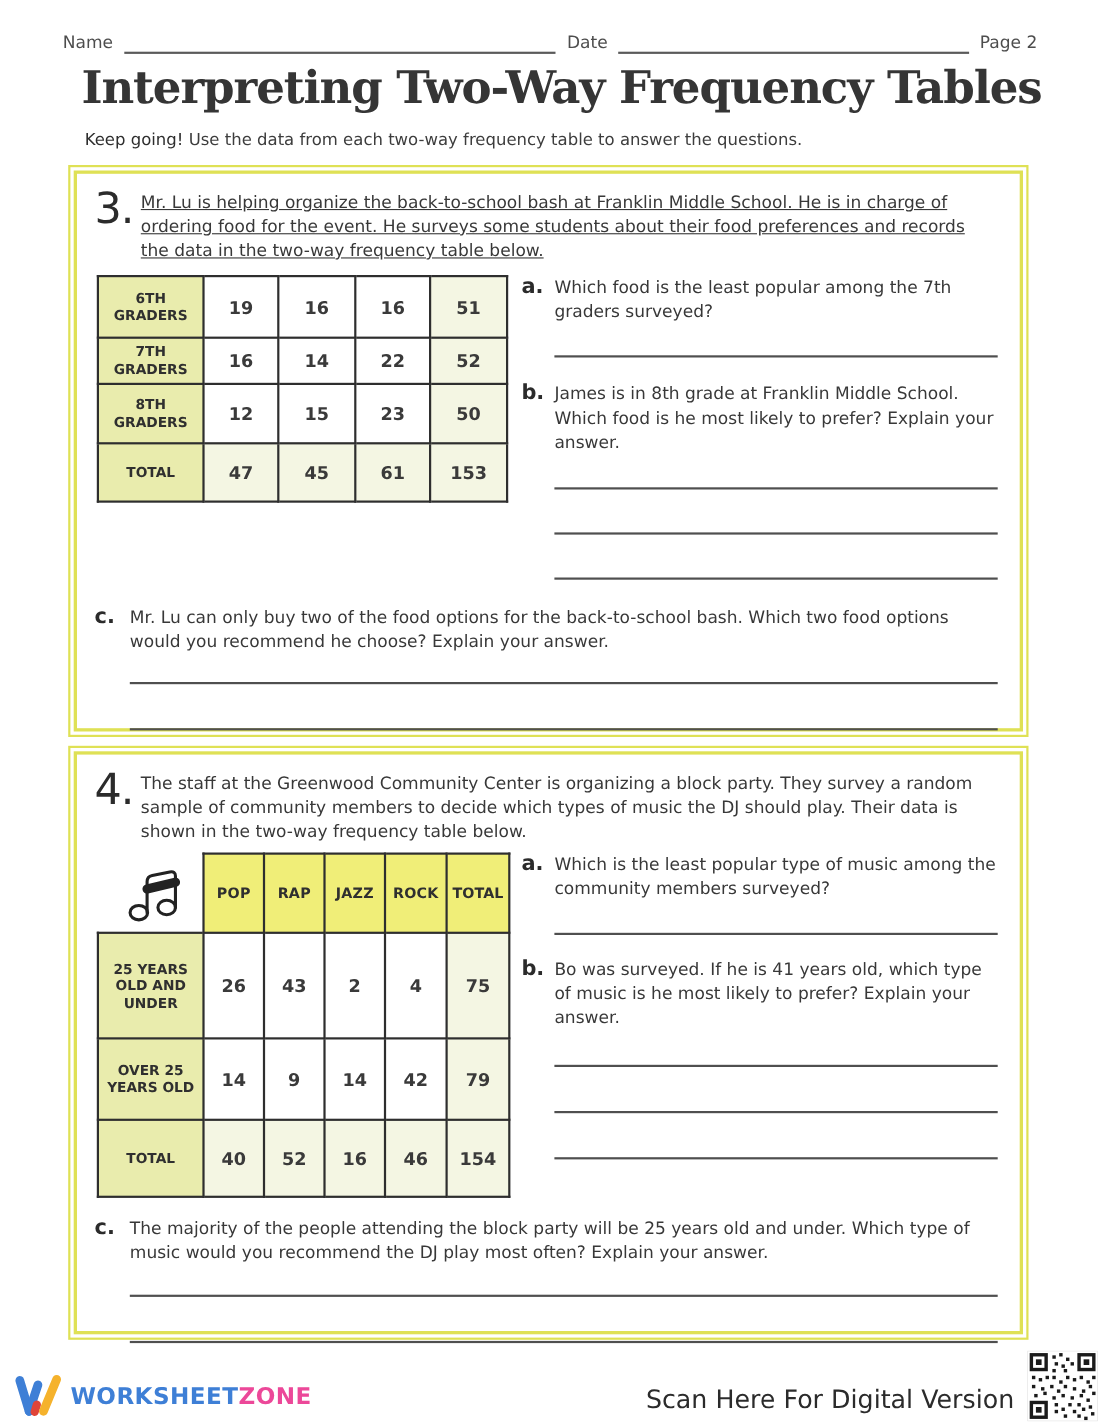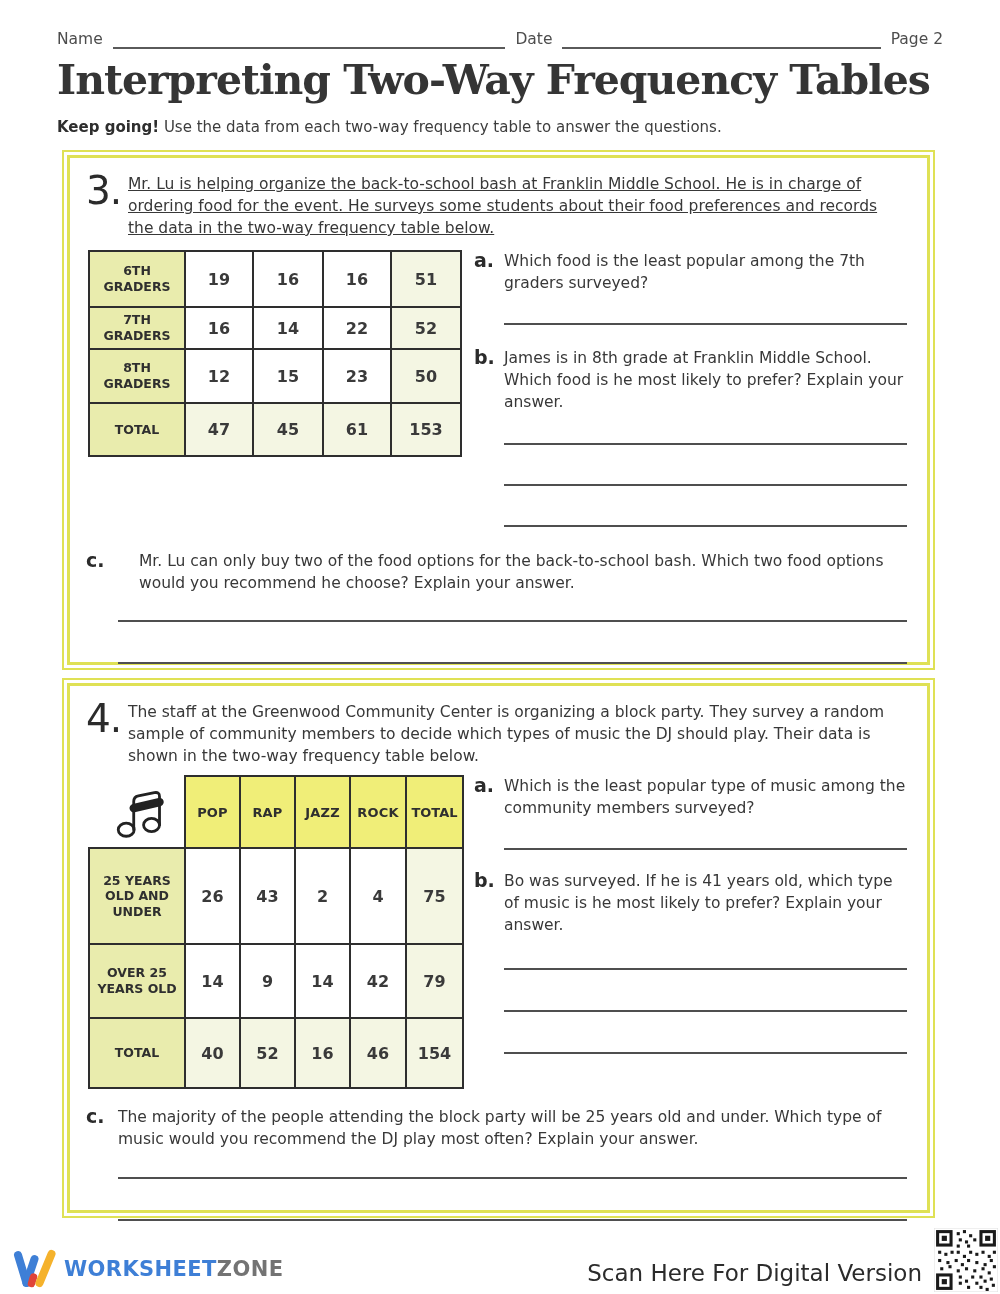--- a/index.html
+++ b/index.html
@@ -6,23 +6,23 @@
   body { background:#fff; font-family:"DejaVu Sans","Liberation Sans",sans-serif; color:#3a3a3a; }
   .page { position:relative; width:1000px; height:1294px; background:#fff; overflow:hidden; }
 
   
   .meta-row { position:absolute; top:30px; left:57px; right:57px; display:flex; align-items:flex-end; gap:10px; font-size:15.5px; color:#4d4d4d; }
   .meta-label { white-space:nowrap; padding-bottom:1px; }
   .meta-line { border-bottom:2px solid #5a5a5a; height:18px; }
   .meta-line.name { flex:385; }
   .meta-line.date { flex:312; }
 
-  .title { position:absolute; top:56px; left:57px; width:890px; font-family:"DejaVu Serif","Liberation Serif",serif; font-weight:bold; font-size:41px; letter-spacing:-1px; color:#353535; white-space:nowrap; }
+  .title { position:absolute; top:56px; left:74px; width:890px; font-family:"DejaVu Serif","Liberation Serif",serif; font-weight:bold; font-size:41px; letter-spacing:-1px; color:#353535; white-space:nowrap; }
   .subtitle { position:absolute; top:118px; left:57px; font-size:15px; color:#3d3d3d; }
-  .subtitle b { font-weight:bold; color:#2e2e2e; }
+  .subtitle b { font-weight:normal; color:#2e2e2e;margin-left:20px; }
 
   
   .pbox { position:absolute; left:62px; width:873px; border:2px solid #dfe155; padding:3px; background:#fff; }
   .pbox-inner { border:3px solid #dfe155; width:100%; height:100%; padding:13px 20px 10px 16px; background:#fff; }
   .pbox.p3 { top:150px; height:520px; }
   .pbox.p4 { top:678px; height:540px; }
 
   .prob-head { display:flex; align-items:flex-start; }
   .prob-num { font-size:39px; font-weight:500; color:#2b2b2b; line-height:1.0; width:42px; flex:0 0 42px; letter-spacing:-1px; }
   .prob-intro { font-size:15.5px; line-height:22px; color:#383838; padding-top:2px; }
@@ -43,21 +43,21 @@
   .q-label { flex:0 0 30px; font-weight:bold; font-size:19px; color:#2b2b2b; line-height:1.1; }
   .q-text { font-size:15.5px; line-height:22px; color:#383838; }
   .ans-line { border-bottom:2px solid #4f4f4f; margin-left:30px; }
 
   .part-c .ans-line { margin-left:32px; }
 
   
   .logo { position:absolute; left:12px; top:1246px; display:flex; align-items:center; }
   .logo-text { font-size:21px; font-weight:bold; letter-spacing:0.4px; margin-left:6px; }
   .logo-text .w1 { color:#3e7fd6; }
-  .logo-text .w2 { color:#737373; }
+  .logo-text .w2 { color:#ec4899; }
   .scan-text { position:absolute; right:78px; top:1260px; font-size:23px; color:#2b2b2b; }
   .qr { position:absolute; right:2px; top:1228px; width:64px; height:64px; }
 </style>
 </head>
 <body>
 
 <div class="page">
 
   <div class="meta-row">
     <span class="meta-label">Name</span>
@@ -129,21 +129,21 @@
             <span class="q-text">James is in 8th grade at Franklin Middle School. Which food is he most likely to prefer? Explain your answer.</span>
           </div>
           <div class="ans-line" style="margin-top:30px;"></div>
           <div class="ans-line" style="margin-top:39px;"></div>
           <div class="ans-line" style="margin-top:39px;"></div>
         </div>
       </div>
       <div class="part-c" style="margin-top:23px;">
         <div class="q">
           <span class="q-label" style="flex-basis:32px;">c.</span>
-          <span class="q-text" style="width:790px;margin-left:21px;">Mr. Lu can only buy two of the food options for the back-to-school bash. Which two food options would you recommend he choose? Explain your answer.</span>
+          <span class="q-text" style="width:790px;">Mr. Lu can only buy two of the food options for the back-to-school bash. Which two food options would you recommend he choose? Explain your answer.</span>
         </div>
         <div class="ans-line" style="margin-top:26px;"></div>
         <div class="ans-line" style="margin-top:40px;"></div>
       </div>
     </div>
   </div>
 
   <div class="pbox p4">
     <div class="pbox-inner">
       <div class="prob-head">

